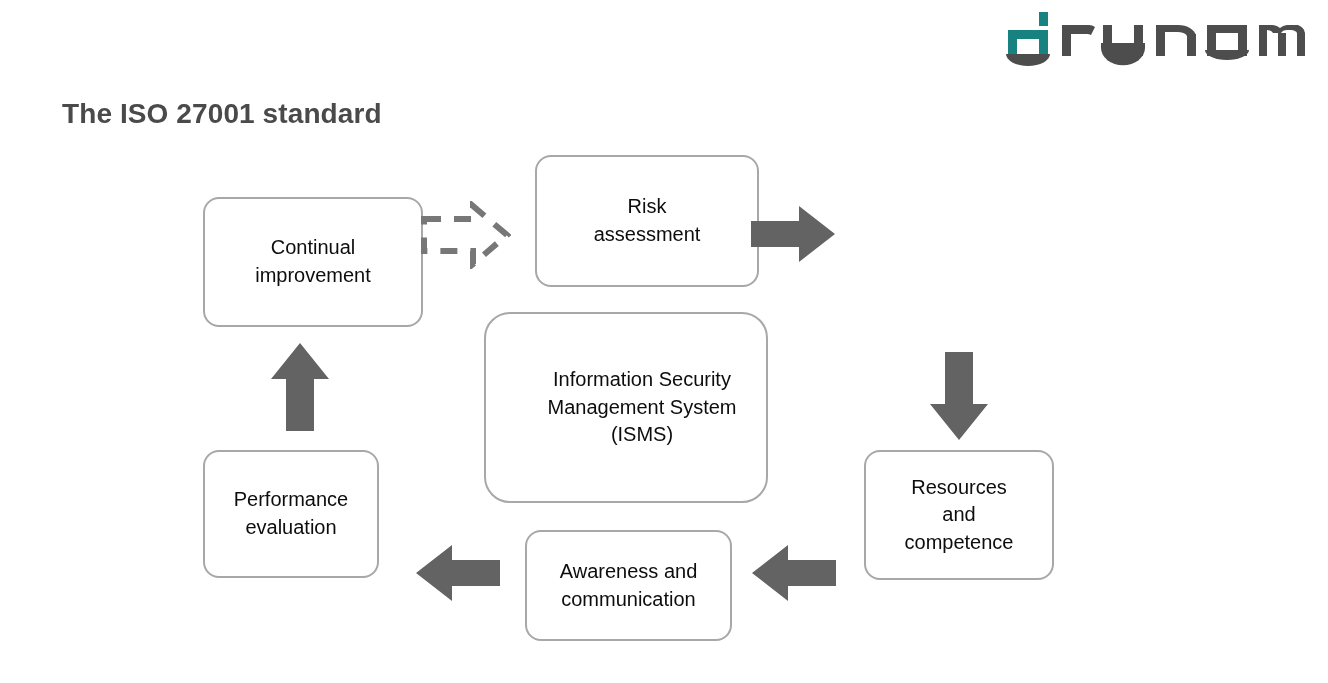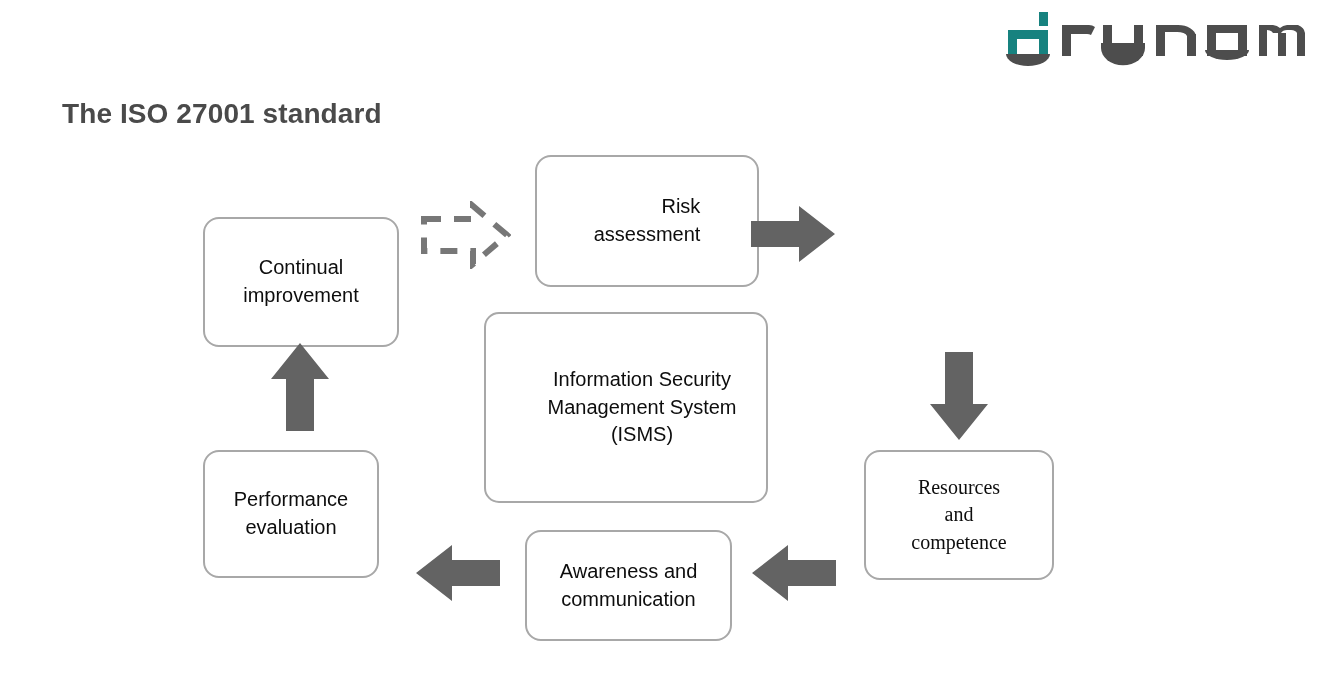--- a/index.html
+++ b/index.html
@@ -68,25 +68,25 @@
     color: #0d0d0d;
     font-size: 20px;
     line-height: 1.38;
     padding: 4px 8px;
   }
   .node .label {
     display: block;
     white-space: pre-line;
   }
 
-  .node-continual     { left: 203px; top: 197px;  width: 196px; height: 130px; margin-top: 20px; }
-  .node-risk          { left: 535px; top: 155px;  width: 224px; height: 132px; text-align: right; }
+  .node-continual     { left: 203px; top: 197px;  width: 220px; height: 130px; }
+  .node-risk          { left: 535px; top: 155px;  width: 224px; height: 132px; }
   .node-asset         { left: 864px; top: 198px;  width: 190px; height: 130px; }
-  .node-isms          { left: 484px; top: 312px;  width: 284px; height: 191px; border-radius: 15px; padding-left: 40px; }
-  .node-resources     { left: 864px; top: 450px;  width: 190px; height: 130px; font-family: Liberation Serif, serif; }
+  .node-isms          { left: 484px; top: 312px;  width: 284px; height: 191px; border-radius: 26px; padding-left: 40px; }
+  .node-resources     { left: 864px; top: 450px;  width: 190px; height: 130px; }
   .node-awareness     { left: 525px; top: 530px;  width: 207px; height: 111px; }
   .node-performance   { left: 203px; top: 450px;  width: 176px; height: 128px; }
 
   
   .arrow {
     position: absolute;
   }
   .arrow svg { display: block; }
 
   .arrow-risk-to-asset   { left: 751px; top: 206px;  width: 84px;  height: 56px; }

